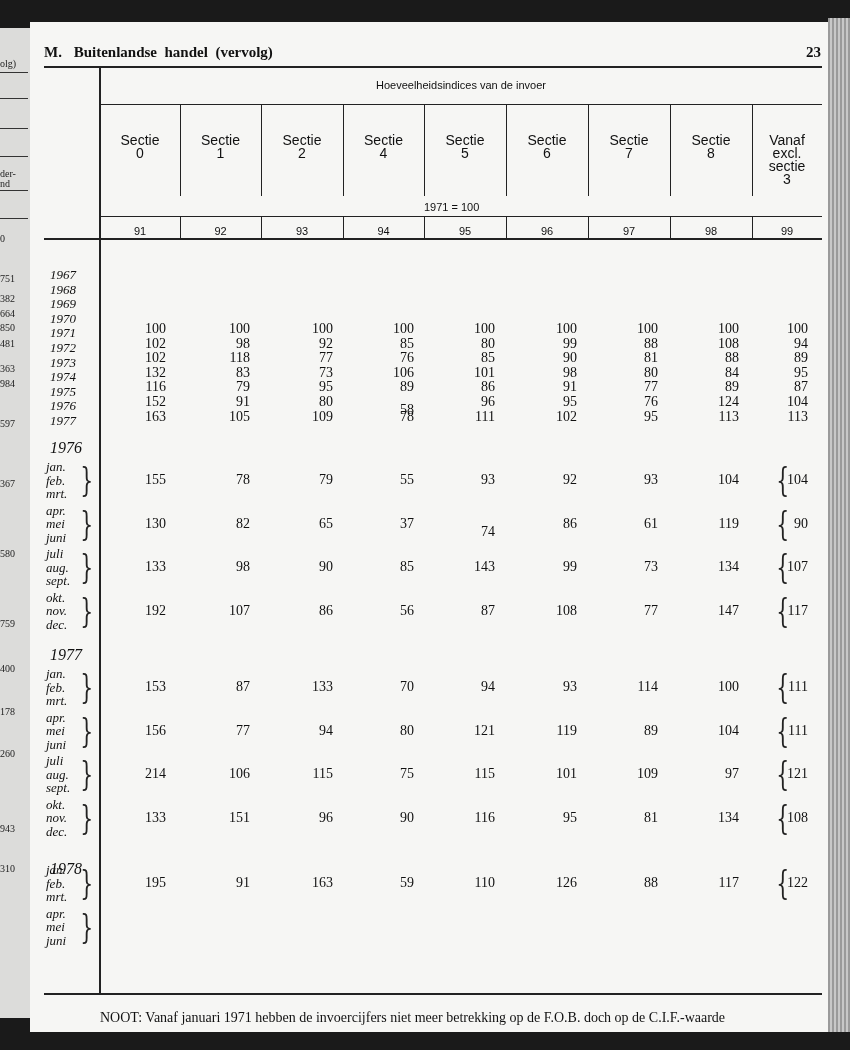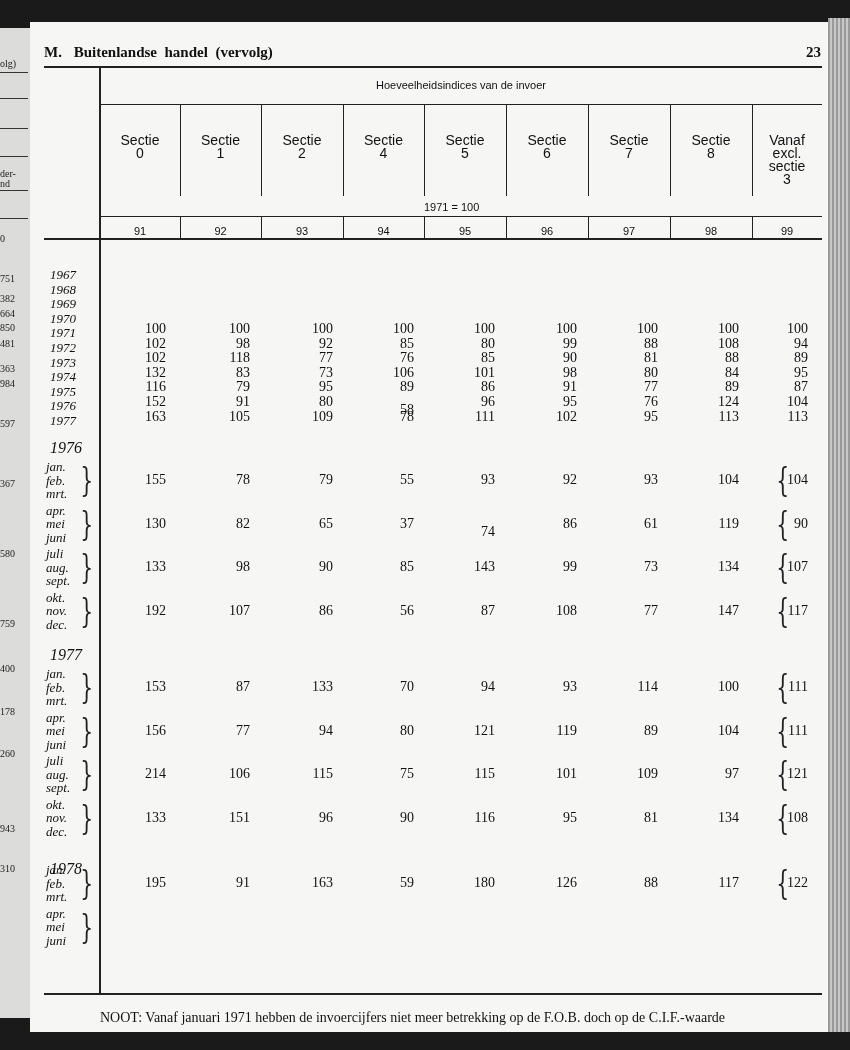--- a/index.html
+++ b/index.html
@@ -336,21 +336,21 @@
     <div class="big-year" style="top: 860px;">1978</div>
     <div class="month" style="top: 863px;">jan.</div>
     <div class="month" style="top: 876.5px;">feb.</div>
     <div class="month" style="top: 890px;">mrt.</div>
     <div class="brace" style="left: 76px; top: 865px;">}</div>
     <div class="brace" style="left: 772px; top: 865px;">{</div>
     <div class="num" style="left: 126px; top: 875px;">195</div>
     <div class="num" style="left: 210px; top: 875px;">91</div>
     <div class="num" style="left: 293px; top: 875px;">163</div>
     <div class="num" style="left: 374px; top: 875px;">59</div>
-    <div class="num" style="left: 455px; top: 875px;">180</div>
+    <div class="num" style="left: 455px; top: 875px;">110</div>
     <div class="num" style="left: 537px; top: 875px;">126</div>
     <div class="num" style="left: 618px; top: 875px;">88</div>
     <div class="num" style="left: 699px; top: 875px;">117</div>
     <div class="num" style="left: 768px; top: 875px;">122</div>
     <div class="month" style="top: 906.5px;">apr.</div>
     <div class="month" style="top: 920px;">mei</div>
     <div class="month" style="top: 933.5px;">juni</div>
     <div class="brace" style="left: 76px; top: 908.5px;">}</div>
     <div class="num" style="left: 126px; top: 918.5px;"></div>
     <div class="num" style="left: 210px; top: 918.5px;"></div>

